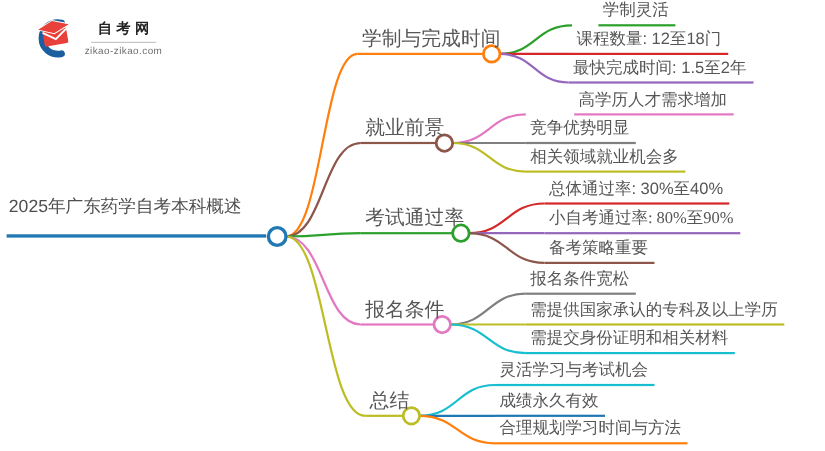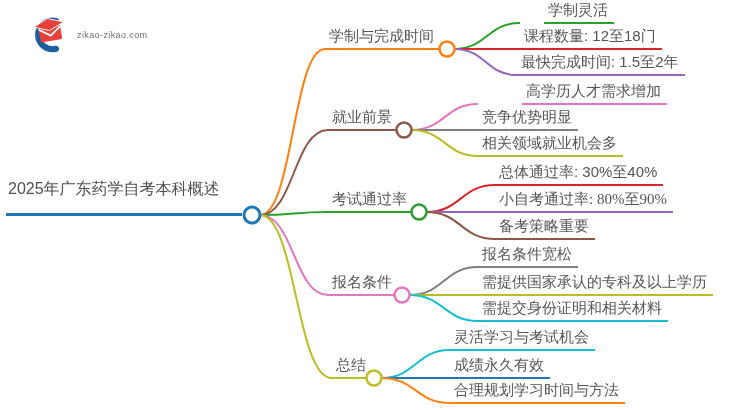--- a/index.html
+++ b/index.html
@@ -3,40 +3,41 @@
 <meta charset="utf-8">
 <style>
   * { margin:0; padding:0; box-sizing:border-box; }
   html,body { width:750px; height:410px; }
   body { background:#ffffff; font-family:"Liberation Sans","DejaVu Sans",sans-serif; position:relative; overflow:hidden; }
   #mindmap { position:absolute; left:0; top:0; width:750px; height:410px; }
   #mindmap-svg { position:absolute; left:0; top:0; }
   .link { fill:none; stroke-width:2; }
   .node-label { position:absolute; white-space:nowrap; color:#565656; border-bottom:2px solid #999; padding:0 6px 2px 4px; line-height:1.25; }
   .root-label { font-size:16px; color:#4f4f4f; border-bottom-width:3px; padding:0 0 14px 2px; }
-  .branch-label { font-size:15px; }
+  .branch-label { font-size:18px; }
   .child-label { font-size:15px; }
   .logo { position:absolute; left:28px; top:14px; display:flex; align-items:center; gap:7px; }
   .logo-text { display:flex; flex-direction:column; align-items:center; }
   .logo-title { font-size:13px; font-weight:bold; color:#232323; letter-spacing:4px; text-indent:4px; padding:0 2px 3px 2px; border-bottom:1px solid #c0c0c0; }
   .logo-domain { font-size:9px; color:#6f6f6f; letter-spacing:0.4px; padding-top:2px; }
 </style>
 </head>
 <body>
 
 <div class="logo">
   <svg viewBox="0 0 46 46" width="42" height="40">
     <path d="M31 8 A16.5 16.5 0 1 0 31 40" fill="none" stroke-width="7" stroke-linecap="round" style="stroke: rgb(28, 95, 158);"></path>
     <g transform="rotate(-10 24 22)">
       <rect x="12" y="14" width="25" height="17" rx="2" style="fill: rgb(232, 64, 58);"></rect>
       <path d="M12 16 L24.5 25 L37 16" fill="none" stroke="#ffffff" stroke-width="2"></path>
       <path d="M7 12 L24 5 L42 12 L24 19 Z" stroke="#ffffff" stroke-width="1" style="fill: rgb(232, 64, 58);"></path>
     </g>
   </svg>
   <div class="logo-text">
+    <div class="logo-title">自考网</div>
     <div class="logo-domain">zikao-zikao.com</div>
   </div>
 </div>
 
 <div id="mindmap">
   <svg id="mindmap-svg" width="750" height="410" viewBox="0 0 750 410">
       <path d="M 260 215 C 293 215, 293 49, 325 49" class="link" style="stroke: rgb(255, 127, 14);"></path>
       <path d="M 454 49 C 487 49, 487 23, 520 23" class="link" style="stroke: rgb(44, 160, 44);"></path>
       <path d="M 454 49 C 487 49, 487 49, 520 49" class="link" style="stroke: rgb(214, 39, 40);"></path>
       <path d="M 454 49 C 486 49, 486 75, 517 75" class="link" style="stroke: rgb(148, 103, 189);"></path>

